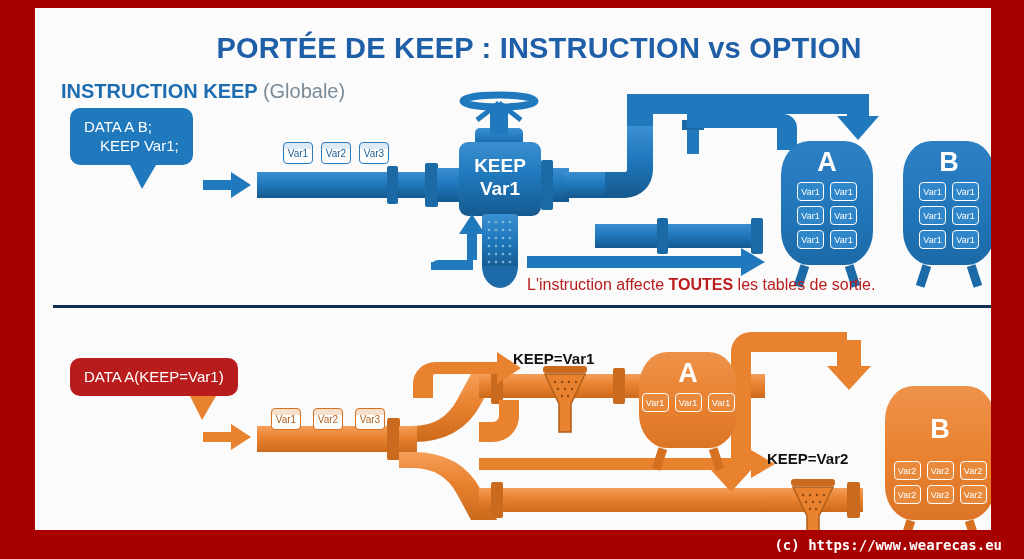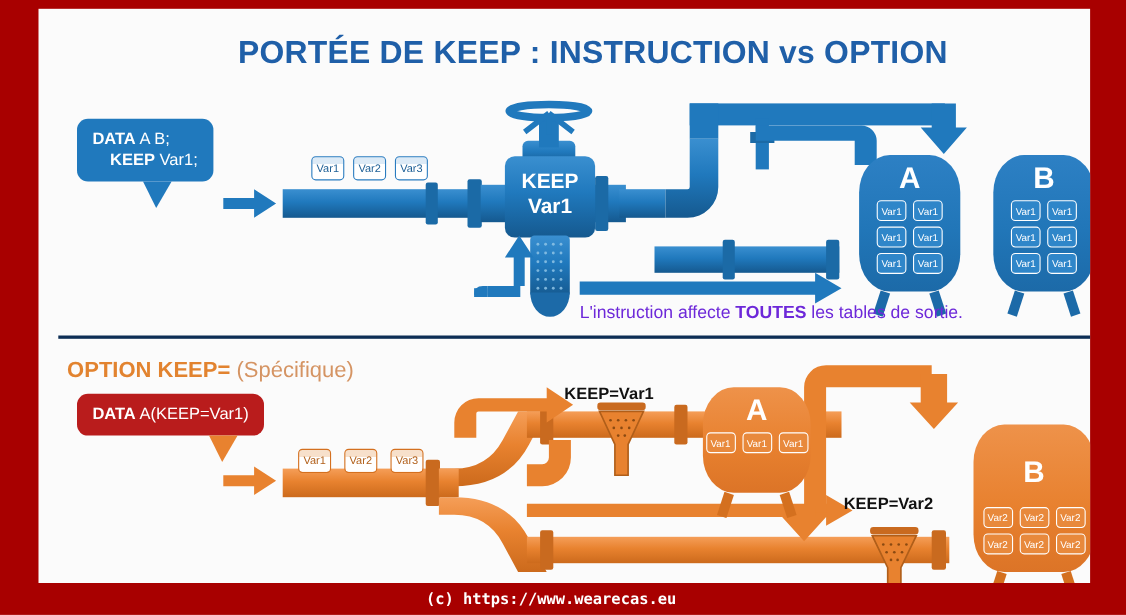--- a/index.html
+++ b/index.html
@@ -23,29 +23,29 @@
   .sec-head{font-size:20px;font-weight:bold;white-space:nowrap;}
   #head-top{left:26px;top:72px;color:#1d6cb0;}
   #head-bot{left:26px;top:318px;color:#e2832f;}
   .sec-head .soft{font-weight:normal;color:#7b8b98;}
   #head-bot .soft{color:#d59463;}
 
   #divider{left:18px;top:297px;width:972px;height:3px;background:#0d2e55;}
 
   
   .bubble{border-radius:10px;color:#ffffff;font-size:15px;line-height:19px;padding:9px 14px 10px 14px;white-space:nowrap;}
-  .bubble b{font-weight:bold;}
+  .bubble b{font-weight:normal;}
   .bubble .tail{position:absolute;width:0;height:0;}
   #bubble-top{left:35px;top:100px;background:#2079bd;}
   #bubble-top .tail{left:60px;top:100%;border-left:12px solid transparent;border-right:14px solid transparent;border-top:24px solid #2079bd;}
   #bubble-bot{left:35px;top:350px;background:#b91c1c;}
   #bubble-bot .tail{left:120px;top:100%;border-left:12px solid transparent;border-right:14px solid transparent;border-top:24px solid #e8822f;}
 
   
-  .caption{font-size:16px;color:#6d28d9;white-space:nowrap;}
+  .caption{font-size:16px;color:#b91c1c;white-space:nowrap;}
   .caption b{font-weight:bold;}
   #cap-top{left:492px;top:268px;}
   #cap-bot{left:434px;top:521px;}
 
   
   .chip{
     width:30px;height:22px;border-radius:4px;background:#ffffff;
     font-size:10px;text-align:center;line-height:22px;
     box-sizing:border-box;
   }
@@ -81,21 +81,21 @@
   .tank .legs{position:absolute;left:0;width:100%;height:20px;top:100%;}
   .leg{position:absolute;width:9px;height:22px;}
   .tank.blue .leg{background:#1c6aa8;}
   .tank.orange .leg{background:#d4701f;}
 
   
   #art{position:absolute;left:0;top:0;width:1008px;height:522px;}
 
   
   #watermark{
-    left:0;bottom:6px;width:1024px;text-align:center;
+    left:0;bottom:6px;width:1024px;text-align:right;
     font-family:"DejaVu Sans Mono",monospace;font-size:14px;
     color:#ffffff;font-weight:bold;padding-right:22px;box-sizing:border-box;
   }
 </style>
 </head>
 <body>
 
 <div id="canvas">
   <div id="inner">
 
@@ -275,23 +275,23 @@
 
       <g>
         <path d="M812,344 h-96 a0,0 0 0 0 0,0 v114 h-20 v-114 a20,20 0 0 1 20,-20 h96 z" fill="#e8822f"></path>
         <path d="M802,332 h24 v26 h10 l-22,24 l-22,-24 h10 z" fill="#e8822f"></path>
         <path d="M686,452 h20 v10 h10 l-20,22 l-20,-22 h10 z" fill="#e8822f"></path>
       </g>
     </svg>
 
     <div class="abs" id="title">PORTÉE DE KEEP : INSTRUCTION vs OPTION</div>
 
-    <div class="abs sec-head" id="head-bot">
-      <span>OPTION KEEP=</span>
-      <span class="soft">(Spécifique)</span>
+    <div class="abs sec-head" id="head-top">
+      <span>INSTRUCTION KEEP</span>
+      <span class="soft">(Globale)</span>
     </div>
 
     <div class="abs" id="divider"></div>
 
     <div class="abs bubble" id="bubble-top">
       <div>
         <b>DATA</b><span> A B;</span>
       </div>
       <div style="padding-left:16px">
         <b>KEEP</b><span> Var1;</span>

